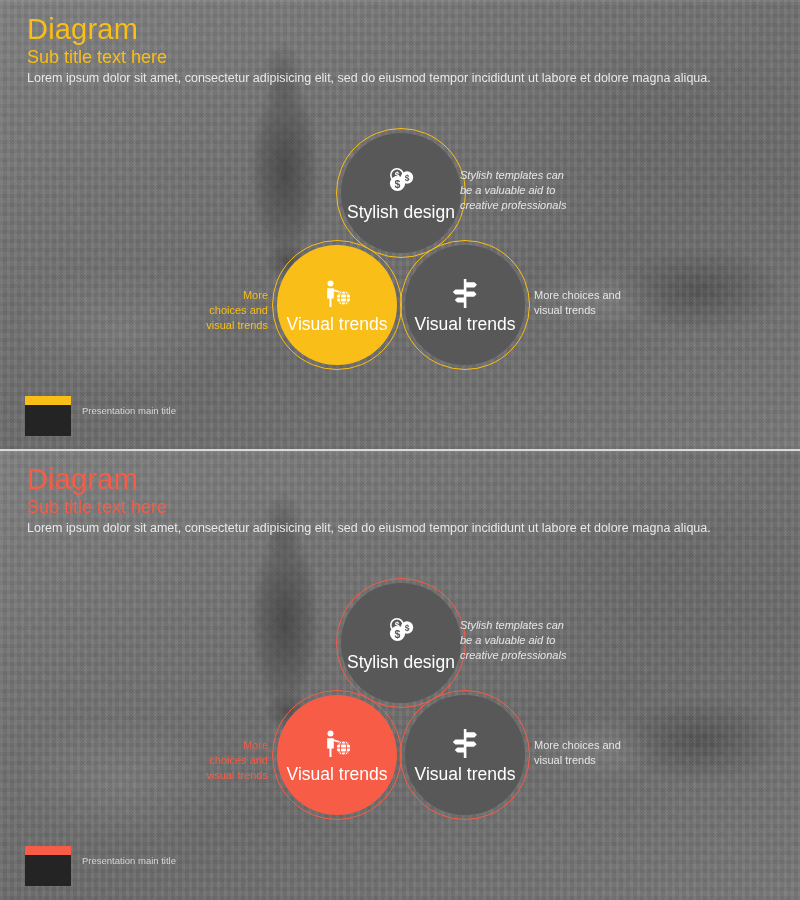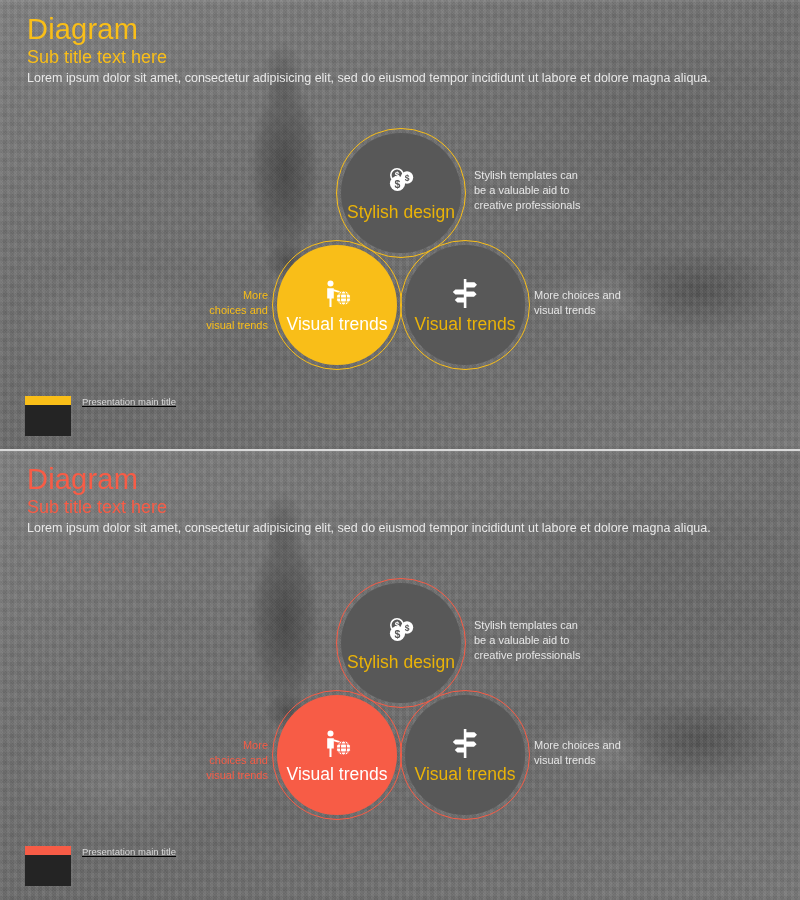--- a/index.html
+++ b/index.html
@@ -62,41 +62,41 @@
     position:absolute;border-radius:50%;border-style:solid;border-width:1px;
     background:transparent;
   }
   .disc{
     position:absolute;border-radius:50%;
     display:flex;flex-direction:column;align-items:center;justify-content:center;
     border-style:solid;border-width:1px;
   }
   .disc.grey{background:#585858;border-color:transparent;}
   .disc.accent{border-color:transparent;}
-  .disc .lbl{font-size:17.5px;line-height:20px;color:#eab308;margin-top:4px;white-space:nowrap;}
+  .disc .lbl{font-size:17.5px;line-height:20px;color:#ffffff;margin-top:4px;white-space:nowrap;}
   .disc.accent .lbl{color:#ffffff;}
   .ic{width:34px;height:34px;display:block;}
 
   
   .c-top   {left:341px;top:133px;width:118px;height:118px;}
   .c-left  {left:277px;top:245px;width:118px;height:118px;}
   .c-right {left:405px;top:245px;width:118px;height:118px;}
   .r-top   {left:336px;top:128px;width:128px;height:128px;}
   .r-left  {left:272px;top:240px;width:128px;height:128px;}
   .r-right {left:400px;top:240px;width:128px;height:128px;}
 
   
   .cap{position:absolute;font-size:11px;line-height:15px;z-index:6;}
   .cap.right{color:#e6e6e6;}
-  .cap-tr{left:474px;top:168px;}
+  .cap-tr{left:460px;top:168px;font-style:italic;}
   .cap-mr{left:534px;top:288px;}
   .cap-ml{left:204px;top:288px;text-align:right;width:64px;}
 
   
-  .footer{position:absolute;left:25px;bottom:14px;z-index:6;display:flex;align-items:flex-start;text-decoration:underline;}
+  .footer{position:absolute;left:25px;bottom:14px;z-index:6;display:flex;align-items:center;}
   .logo{width:46px;}
   .logo .bar{height:9px;width:46px;}
   .logo .box{height:31px;width:46px;background:#242424;}
   .footer .ftxt{color:#d8d8d8;font-size:9.5px;line-height:12px;margin-left:11px;margin-bottom:11px;white-space:nowrap;}
 
   .divider{position:absolute;left:0;top:449px;width:800px;height:2px;background:#d9d9d9;z-index:20;}
 </style>
 </head>
 <body>
 

